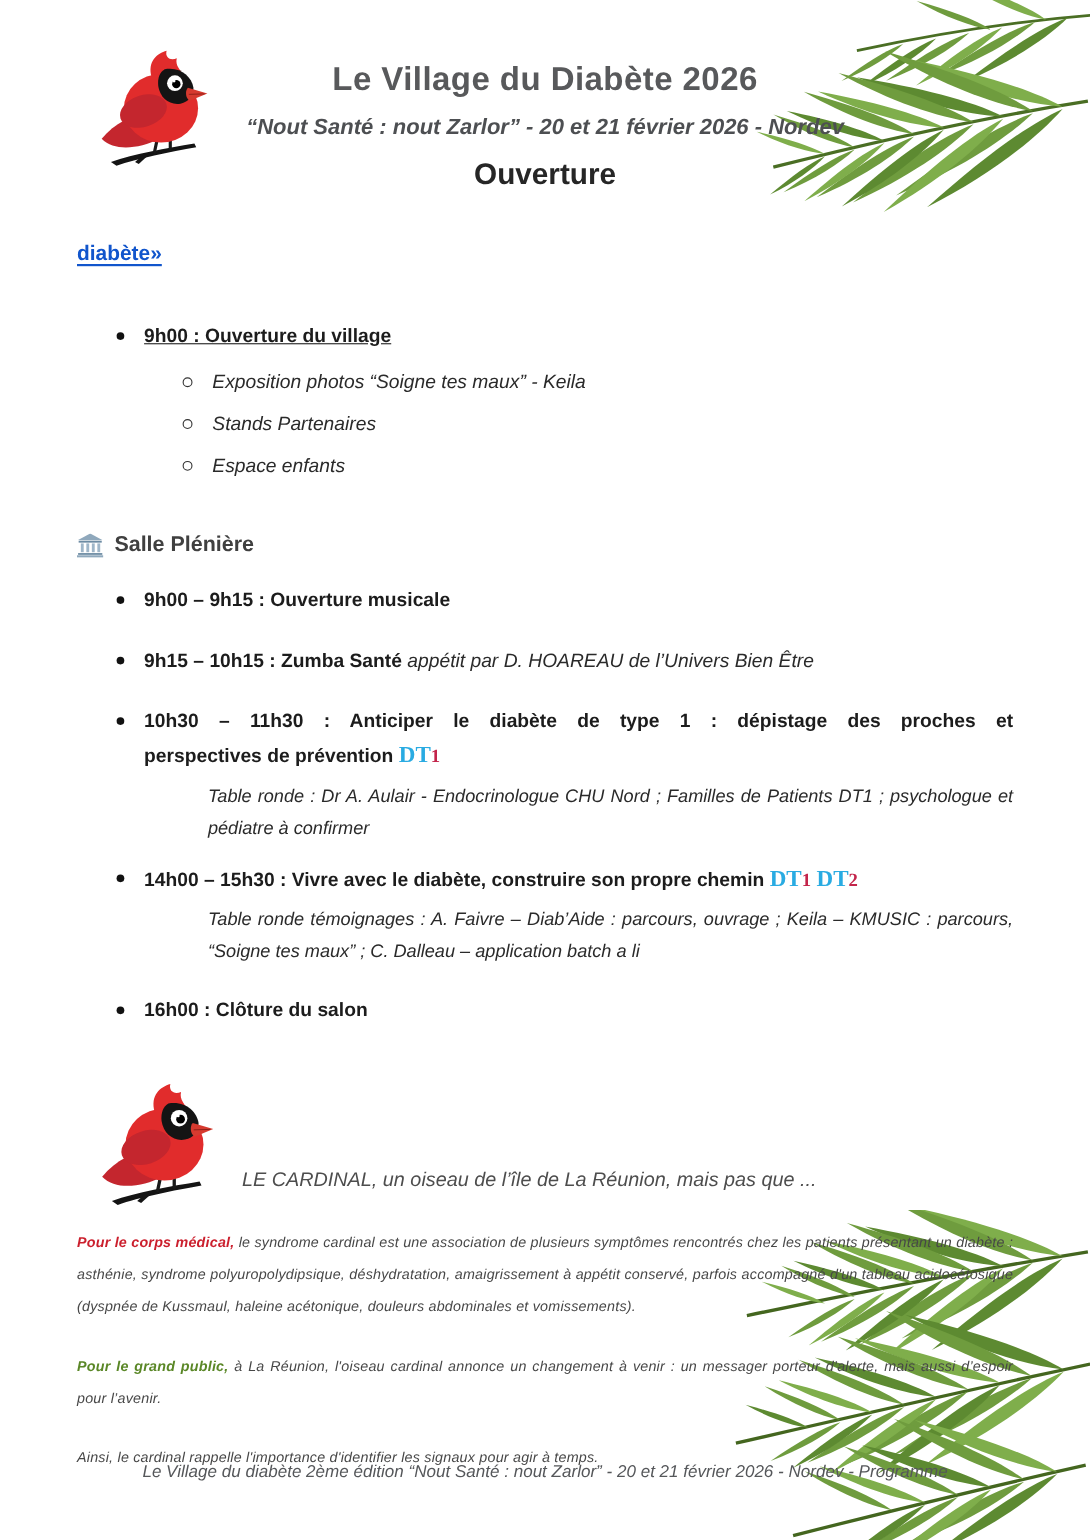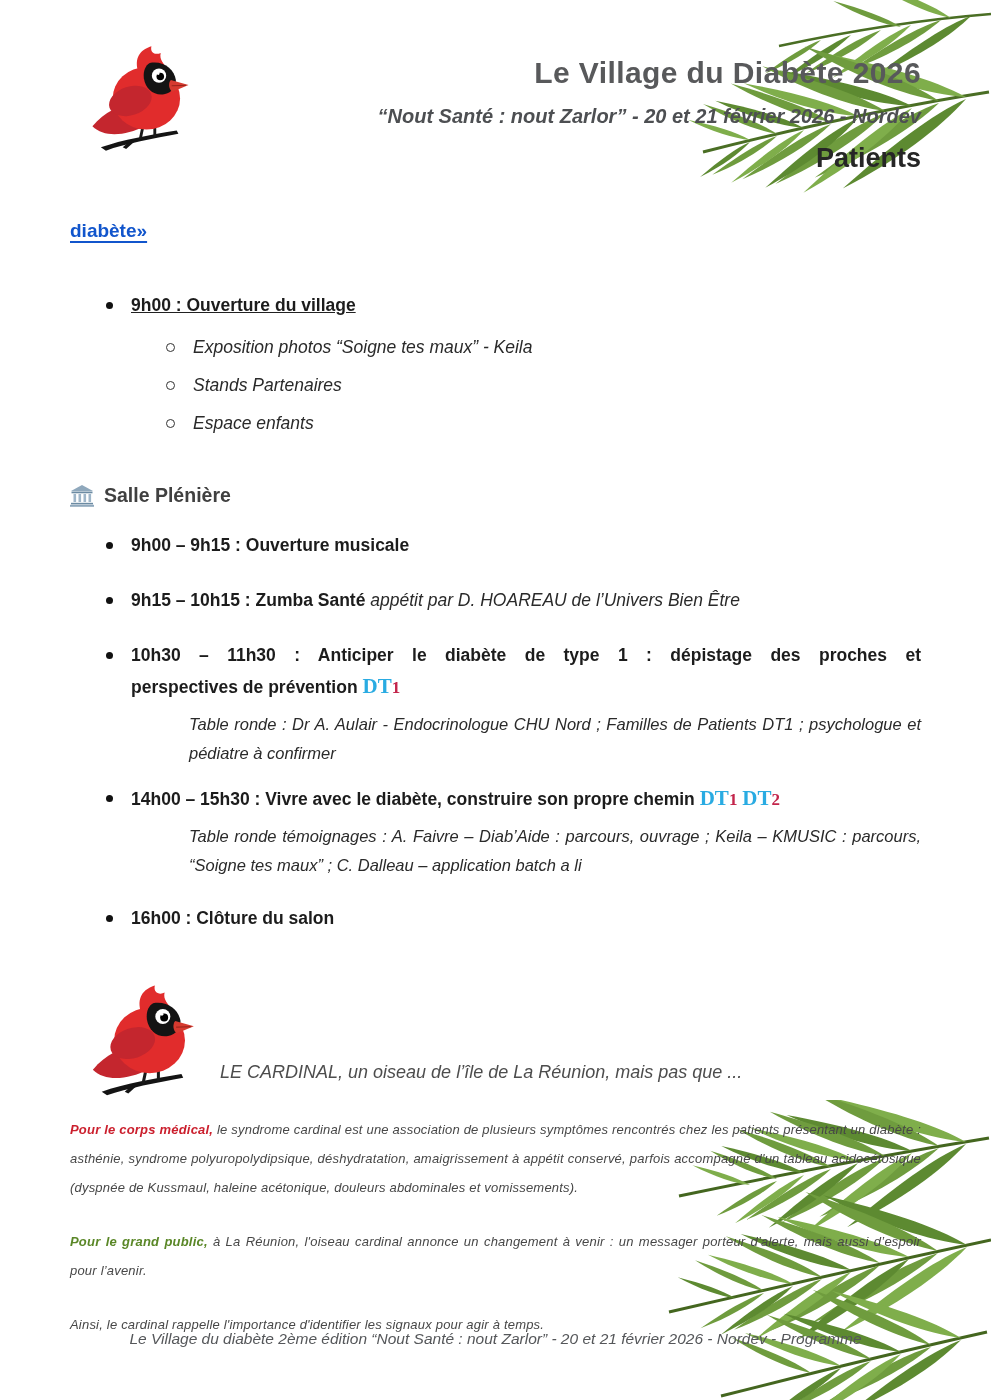--- a/index.html
+++ b/index.html
@@ -6,21 +6,21 @@
   .page{
     position:relative;width:991px;height:1400px;margin:0 auto;background:#ffffff;
     overflow:hidden;font-family:"Liberation Sans",sans-serif;color:#212121;
   }
   .decor{position:absolute;z-index:0;}
   #palm-top{top:0;right:0;}
   #palm-bottom{bottom:0;right:0;}
   .content{position:relative;z-index:1;padding:0 70px;}
 
   
-  .hdr{position:relative;padding-top:50px;text-align:right;}
+  .hdr{position:relative;padding-top:50px;text-align:center;}
   .logo{position:absolute;left:14px;top:44px;width:118px;height:108px;}
   .title{font-size:30px;font-weight:bold;color:#58595b;letter-spacing:.4px;margin:6px 0 0 0;}
   .subtitle{font-size:20px;font-weight:bold;font-style:italic;color:#4d4f52;margin-top:15px;}
   .doc-heading{font-size:27px;font-weight:bold;color:#262626;margin-top:15px;}
 
   
   .section-head{margin-top:37px;font-size:19px;font-weight:bold;line-height:40px;}
   .section-line1{text-align:justify;text-align-last:justify;}
   .bullet-green{
     display:inline-block;width:24px;height:24px;border-radius:50%;vertical-align:-5px;
@@ -182,21 +182,21 @@
   </svg>
 
   <div class="content">
 
     <div class="hdr">
       <svg class="logo" viewBox="0 0 140 125">
         <use href="#cardinal"></use>
       </svg>
       <div class="title">Le Village du Diabète 2026</div>
       <div class="subtitle">“Nout Santé : nout Zarlor” - 20 et 21 février 2026 - Nordev</div>
-      <div class="doc-heading">Patients</div>
+      <div class="doc-heading">Ouverture</div>
     </div>
 
     <div class="section-head">
       <div><span class="u blu">diabète»</span></div>
     </div>
 
     <div class="li" style="margin-top:42px;text-decoration:underline;">
       <span class="dot"></span>
       <div class="li-txt b">9h00 : Ouverture du village</div>
     </div>

